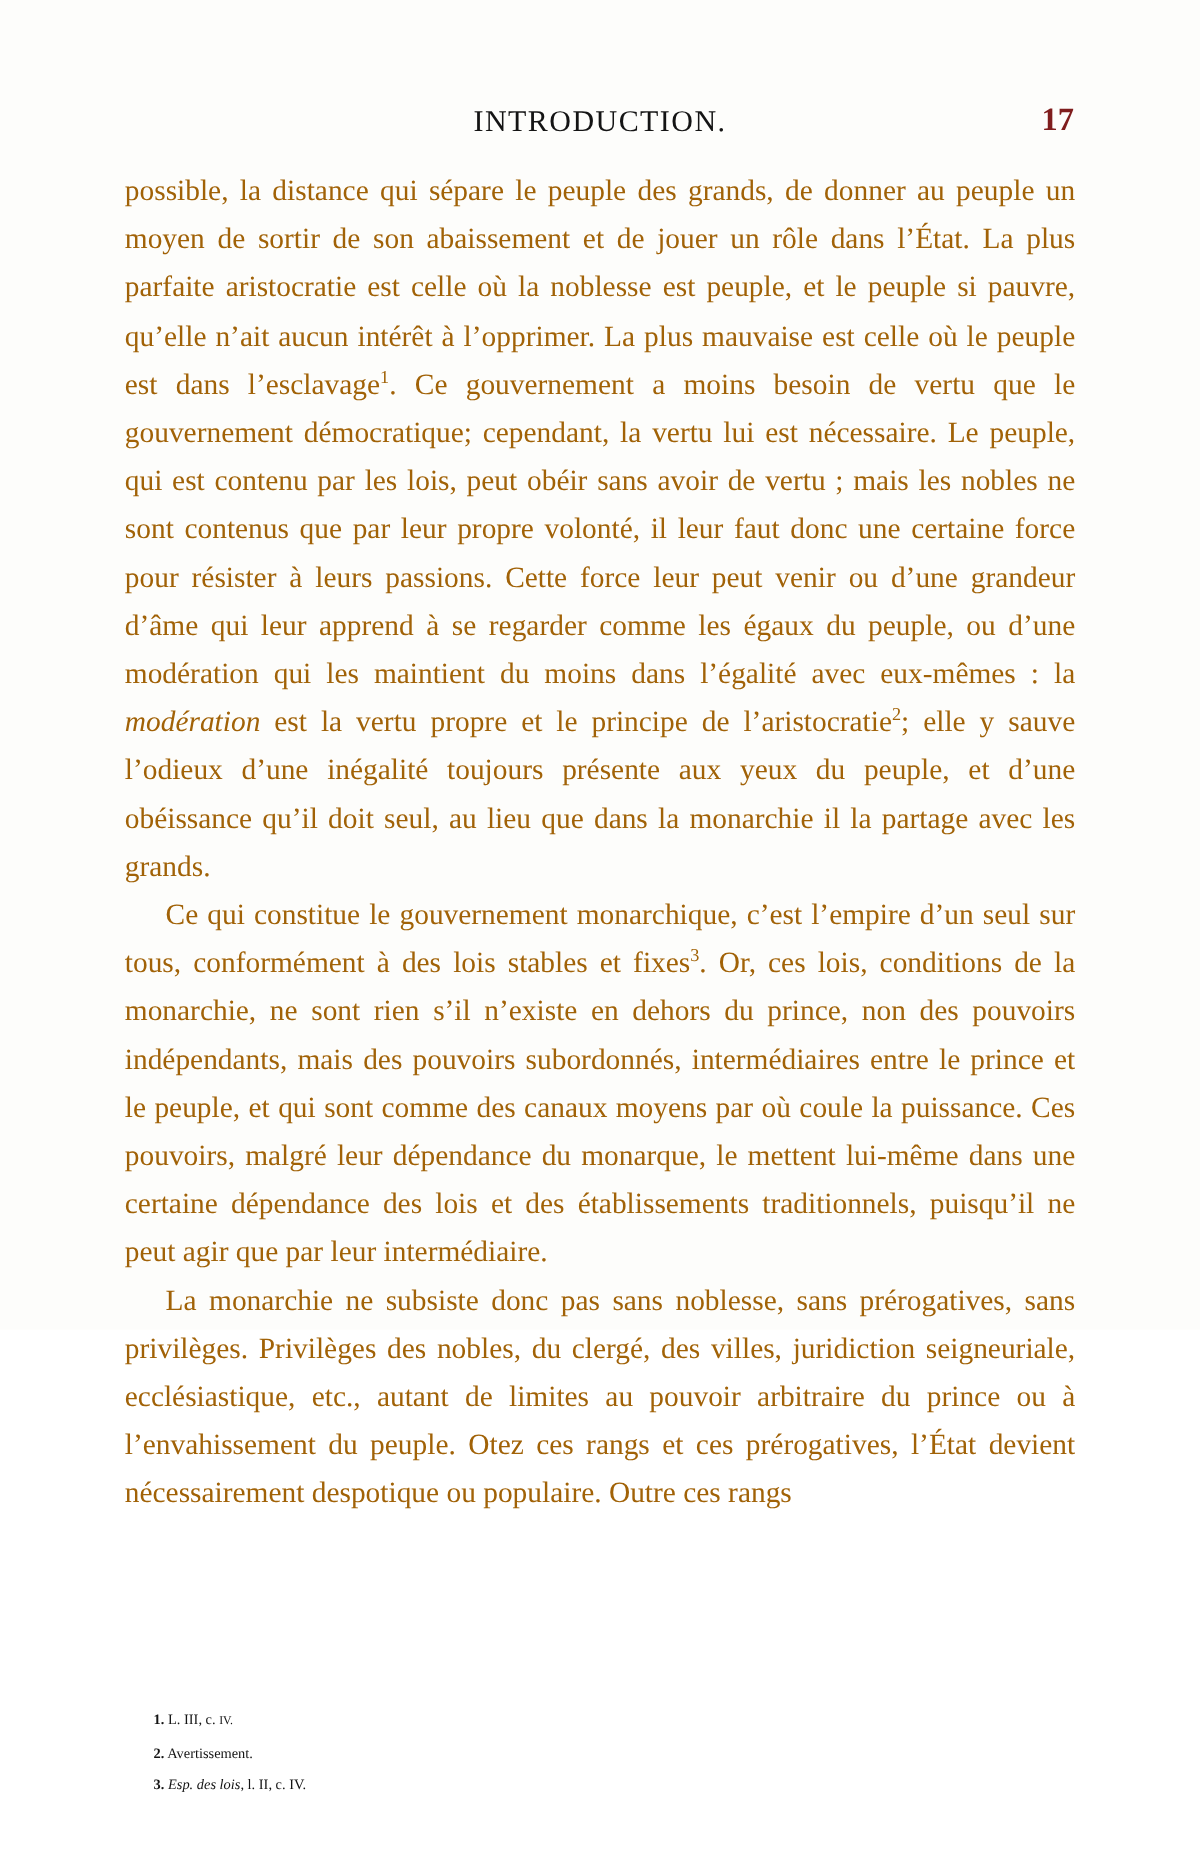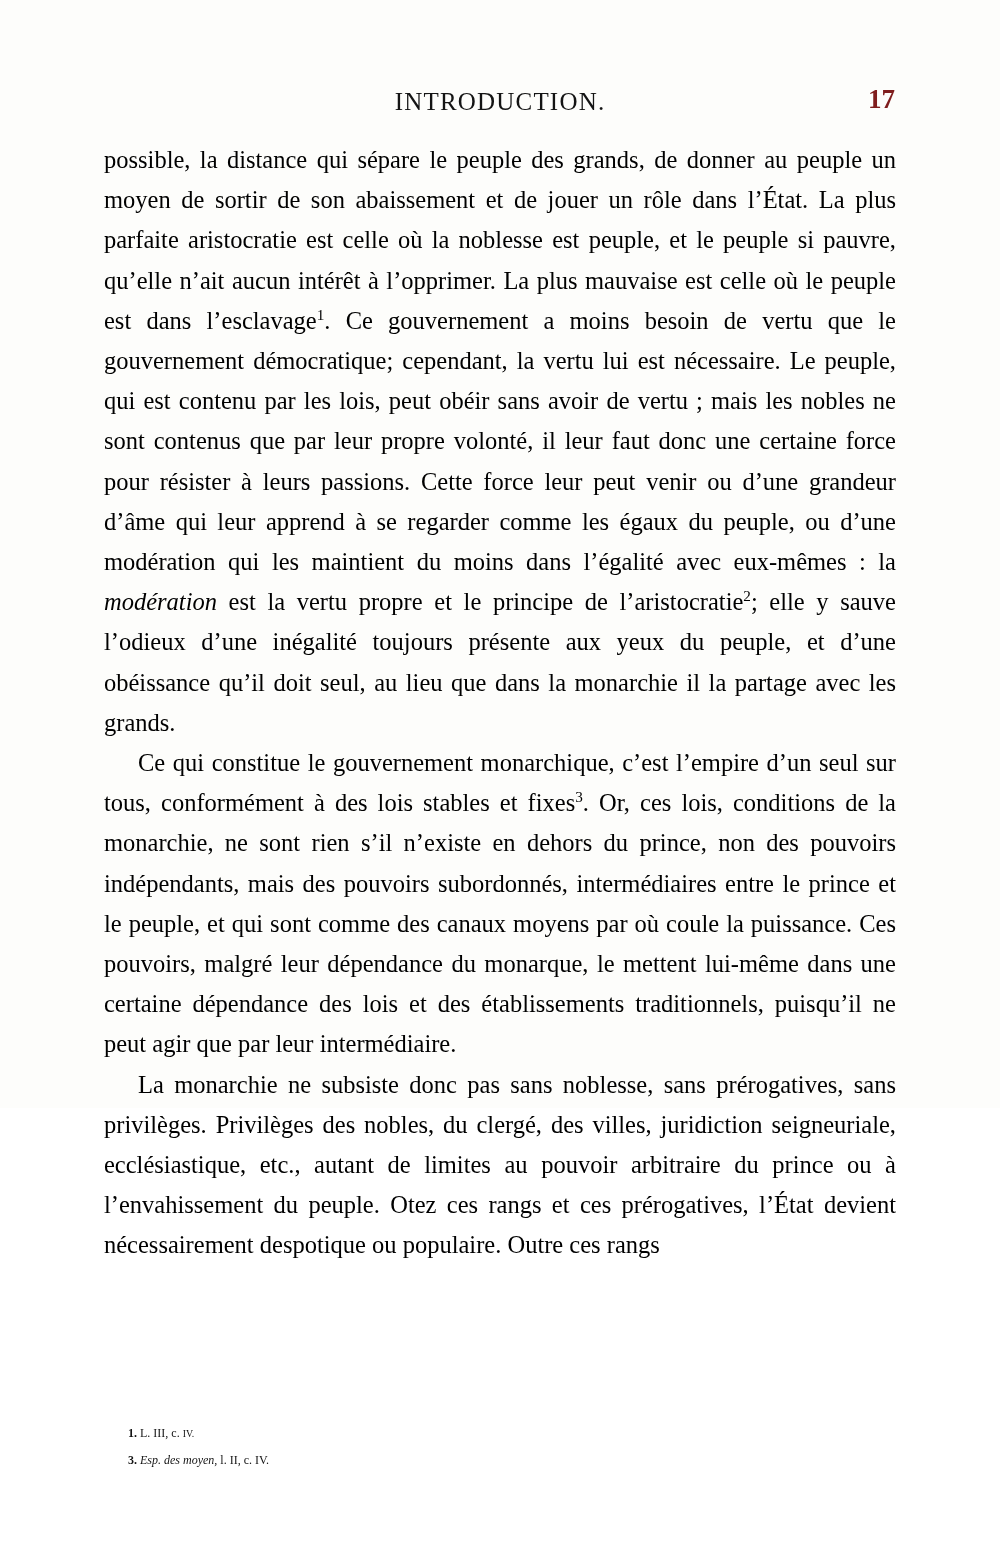--- a/index.html
+++ b/index.html
@@ -46,21 +46,21 @@
     color: #7f1d1d;
   }
   .body-text {
     position: absolute;
     left: 104px;
     top: 140px;
     width: 792px;
     font-size: 24.5px;
     line-height: 40.2px;
     text-align: justify;
-    color: #000000;
+    color: #a16207;
   }
   .body-text p {
     margin: 0;
     text-indent: 34px;
   }
   .body-text p.noindent {
     text-indent: 0;
   }
   .body-text i {
     font-style: italic;
@@ -108,16 +108,17 @@
     <p class="noindent"><span>possible, la distance qui sépare le peuple des grands, de donner au peuple un moyen de sortir de son abaissement et de jouer un rôle dans l’État. La plus parfaite aristocratie est celle où la noblesse est peuple, et le peuple si pauvre, qu’elle n’ait aucun intérêt à l’opprimer. La plus mauvaise est celle où le peuple est dans l’esclavage</span><sup>1</sup><span>. Ce gouvernement a moins besoin de vertu que le gouvernement démocratique; cependant, la vertu lui est nécessaire. Le peuple, qui est contenu par les lois, peut obéir sans avoir de vertu ; mais les nobles ne sont contenus que par leur propre volonté, il leur faut donc une certaine force pour résister à leurs passions. Cette force leur peut venir ou d’une grandeur d’âme qui leur apprend à se regarder comme les égaux du peuple, ou d’une modération qui les maintient du moins dans l’égalité avec eux-mêmes : la </span><i>modération</i><span> est la vertu propre et le principe de l’aristocratie</span><sup>2</sup><span>; elle y sauve l’odieux d’une inégalité toujours présente aux yeux du peuple, et d’une obéissance qu’il doit seul, au lieu que dans la monarchie il la partage avec les grands.</span></p>
 
     <p><span>Ce qui constitue le gouvernement monarchique, c’est l’empire d’un seul sur tous, conformément à des lois stables et fixes</span><sup>3</sup><span>. Or, ces lois, conditions de la monarchie, ne sont rien s’il n’existe en dehors du prince, non des pouvoirs indépendants, mais des pouvoirs subordonnés, intermédiaires entre le prince et le peuple, et qui sont comme des canaux moyens par où coule la puissance. Ces pouvoirs, malgré leur dépendance du monarque, le mettent lui-même dans une certaine dépendance des lois et des établissements traditionnels, puisqu’il ne peut agir que par leur intermédiaire.</span></p>
 
     <p>La monarchie ne subsiste donc pas sans noblesse, sans prérogatives, sans privilèges. Privilèges des nobles, du clergé, des villes, juridiction seigneuriale, ecclésiastique, etc., autant de limites au pouvoir arbitraire du prince ou à l’envahissement du peuple. Otez ces rangs et ces prérogatives, l’État devient nécessairement despotique ou populaire. Outre ces rangs</p>
 
   </div>
 
   <div class="footnotes">
     <p class="fn"><b>1.</b><span> L. III, c. </span><span class="sc">IV.</span></p>
-    <p class="fn"><b>3.</b><span> </span><i>Esp. des moyen</i><span>, l. II, c. IV.</span></p>
+    <p class="fn"><b>2.</b><span> Avertissement.</span></p>
+    <p class="fn"><b>3.</b><span> </span><i>Esp. des lois</i><span>, l. II, c. IV.</span></p>
   </div>
 
 </div>
 
 </body></html>

